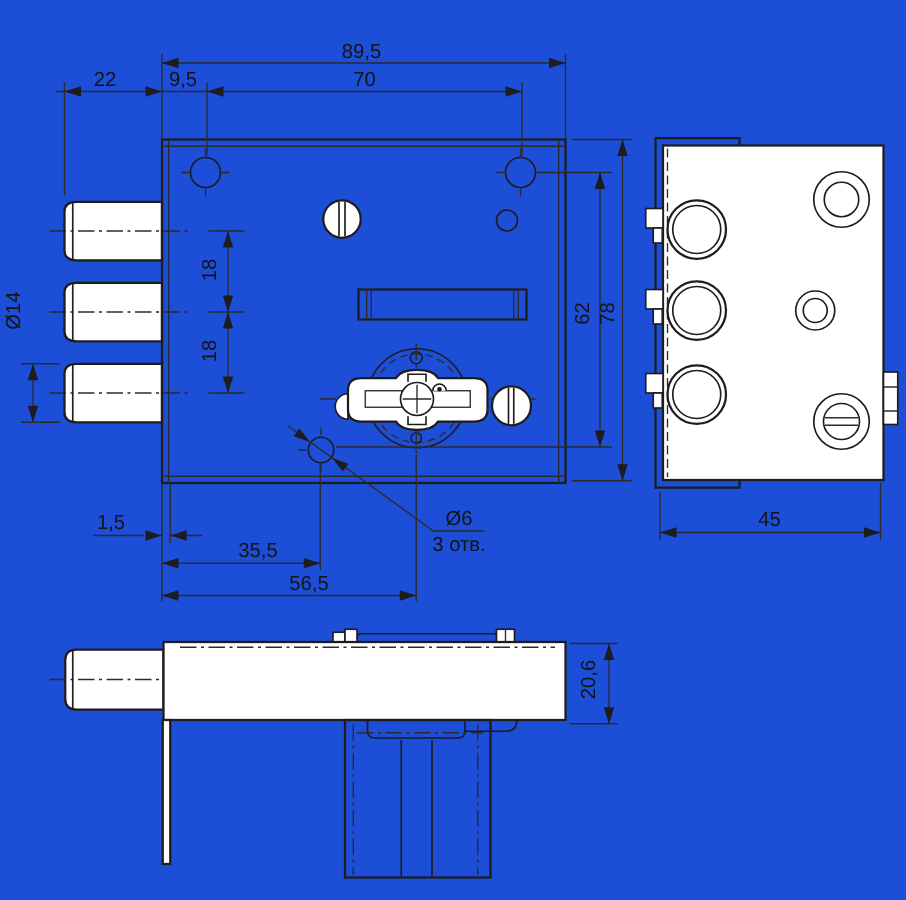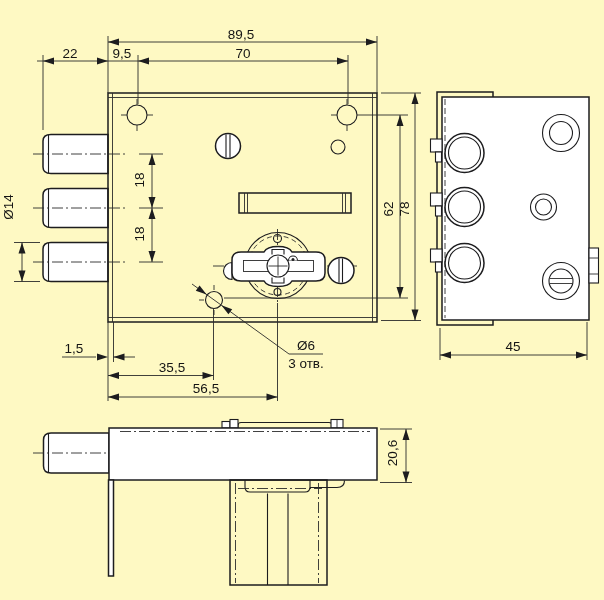--- a/index.html
+++ b/index.html
@@ -1,16 +1,16 @@
 <!DOCTYPE html>
 <html><head>
 <meta charset="utf-8">
 <style>
   html,body{margin:0;padding:0;background:#fff;}
-  .stage{position:relative;width:604px;height:600px;background:#fef9c3;overflow:hidden;
+  .stage{position:relative;width:604px;height:600px;background:#1d4ed8;overflow:hidden;
          font-family:"Liberation Sans", sans-serif;}
   svg{display:block;}
   
   .ol{stroke:#1d1d1f;stroke-width:1.5;fill:none;}          
   .olf{stroke:#1d1d1f;stroke-width:1.5;fill:#ffffff;}      
   .ml{stroke:#1d1d1f;stroke-width:1.1;fill:none;}          
   .mlf{stroke:#1d1d1f;stroke-width:1.1;fill:#ffffff;}
   .tl{stroke:#2b2b2b;stroke-width:0.9;fill:none;}          
   .cl{stroke:#2b2b2b;stroke-width:0.9;fill:none;stroke-dasharray:11 3 2 3;} 
   .dc{stroke:#2b2b2b;stroke-width:0.9;fill:none;stroke-dasharray:5 3.5;}    

